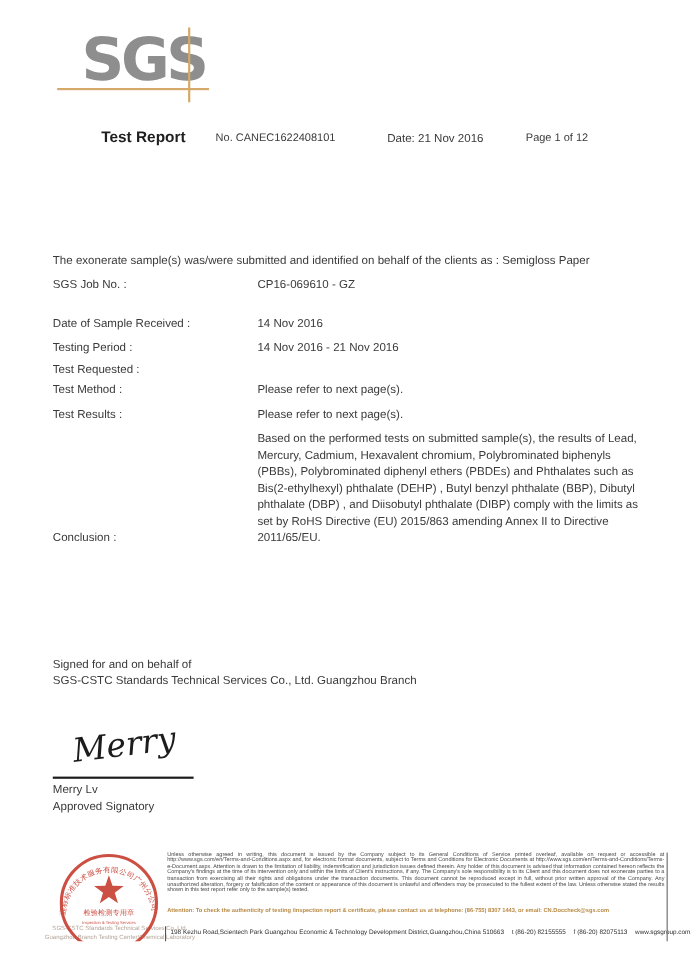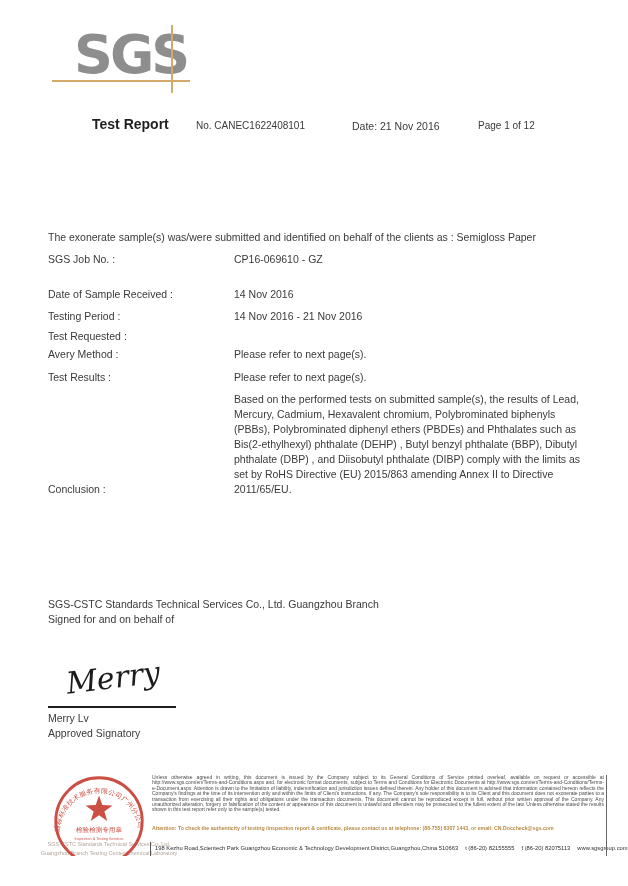--- a/index.html
+++ b/index.html
@@ -80,36 +80,36 @@
       <div class="fvalue">14 Nov 2016</div>
     </div>
     <div class="frow" style="margin-top:7px;">
       <div class="flabel">Testing Period :</div>
       <div class="fvalue">14 Nov 2016 - 21 Nov 2016</div>
     </div>
     <div class="frow" style="margin-top:5px;">
       <div class="flabel">Test Requested :</div>
     </div>
     <div class="frow" style="margin-top:3px;">
-      <div class="flabel">Avery Method :</div>
+      <div class="flabel">Test Method :</div>
       <div class="fvalue">Please refer to next page(s).</div>
     </div>
     <div class="frow" style="margin-top:8px;">
       <div class="flabel">Test Results :</div>
       <div class="fvalue">Please refer to next page(s).</div>
     </div>
     <div class="frow" style="margin-top:7px;">
       <div class="flabel">Conclusion :</div>
       <div class="fvalue">Based on the performed tests on submitted sample(s), the results of Lead, Mercury, Cadmium, Hexavalent chromium, Polybrominated biphenyls (PBBs), Polybrominated diphenyl ethers (PBDEs) and Phthalates such as Bis(2-ethylhexyl) phthalate (DEHP) , Butyl benzyl phthalate (BBP), Dibutyl phthalate (DBP) , and Diisobutyl phthalate (DIBP) comply with the limits as set by RoHS Directive (EU) 2015/863 amending Annex II to Directive 2011/65/EU.</div>
     </div>
   </div>
 
   <div class="signed">
+    <div>Signed for and on behalf of</div>
     <div>SGS-CSTC Standards Technical Services Co., Ltd. Guangzhou Branch</div>
-    <div>Signed for and on behalf of</div>
   </div>
 
   <div class="sig-script">Merry</div>
   <div class="sig-line"></div>
   <div class="sig-name">
     <div>Merry Lv</div>
     <div>Approved Signatory</div>
   </div>
 
   <div class="lab-lines">

